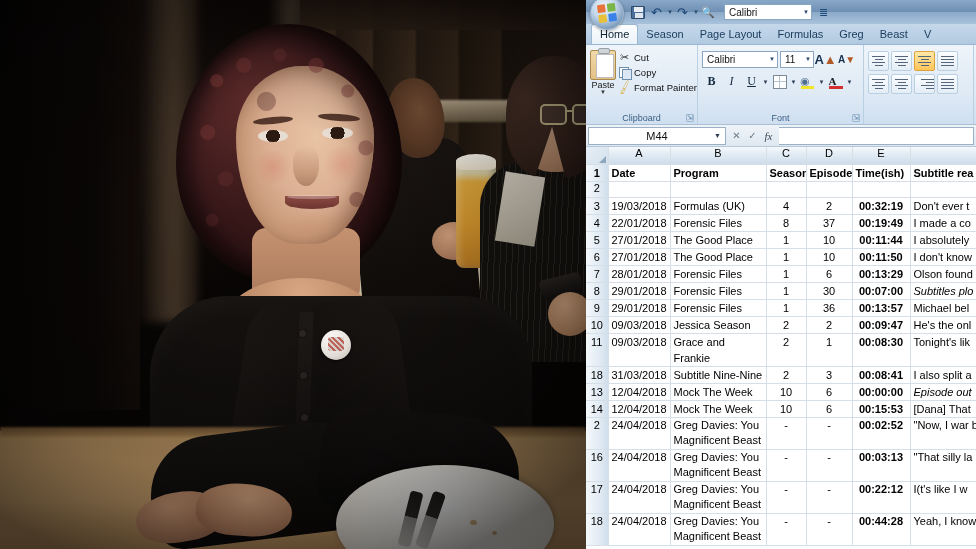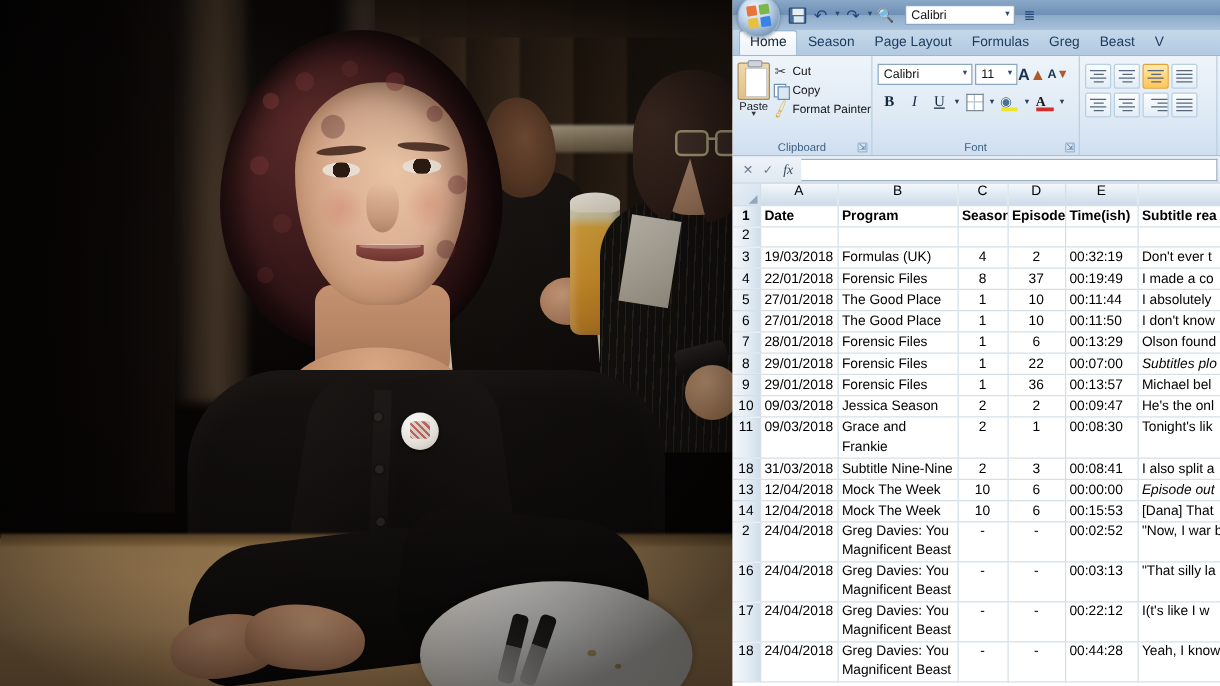--- a/index.html
+++ b/index.html
@@ -559,21 +559,21 @@
     width: 22px;
     background: linear-gradient(90deg,#f4f8fb 0%, #e2ebf3 60%, #cfdeeb 100%);
     border-right:1px solid #9cb3c7; border-bottom:1px solid #c3d2e0;
     text-align:center; font-size:10.5px; color:#2a3d52; font-weight:normal;
     vertical-align: middle;
   }
   .c-date  { width: 62px; }
   .c-prog  { width: 96px; white-space: normal !important; line-height: 13px; }
   .c-seas  { width: 40px; text-align:center; }
   .c-epis  { width: 46px; text-align:center; }
-  .c-time  { width: 58px; text-align:left; padding-right:4px; }
+  .c-time  { width: 58px; text-align:center; padding-right:4px;font-weight:bold; }
   .c-sub   { width: 110px; }
   tr.hdr td { font-weight: bold; }
   tr.hdr td.c-seas, tr.hdr td.c-epis, tr.hdr td.c-time, tr.hdr td.c-sub { text-align:left; }
   tr.r-std td { height: 16px; line-height: 16px; }
   tr.r-tall td { height: 32px; line-height: 15px; }
   tr.r-blank td { height: 16px; }
   td.it { font-style: italic; }
   tr.r-tall td.c-date, tr.r-tall td.c-seas, tr.r-tall td.c-epis,
   tr.r-tall td.c-time, tr.r-tall td.c-sub { line-height: 15px; }
 </style>
@@ -824,20 +824,24 @@
               <i></i>
               <i></i>
               <i></i>
               <i></i>
             </div>
         </div>
       </div>
     </div>
 
     <div class="fbar">
+      <div class="namebox">
+        <span>M44</span>
+        <span class="dd">▼</span>
+      </div>
       <div class="fbar-btns">
         <div class="fbb">✕</div>
         <div class="fbb">✓</div>
         <div class="fbb fx">fx</div>
       </div>
       <div class="fbar-input"></div>
     </div>
 
     <div class="grid-wrap">
       <table class="sheet">
@@ -920,21 +924,21 @@
           <td class="c-epis">6</td>
           <td class="c-time">00:13:29</td>
           <td class="c-sub">Olson found</td>
         </tr>
 
         <tr class="r-std">
           <td class="rowhead">8</td>
           <td class="c-date">29/01/2018</td>
           <td class="c-prog">Forensic Files</td>
           <td class="c-seas">1</td>
-          <td class="c-epis">22</td>
+          <td class="c-epis">30</td>
           <td class="c-time">00:07:00</td>
           <td class="c-sub it">Subtitles plo</td>
         </tr>
 
         <tr class="r-std">
           <td class="rowhead">9</td>
           <td class="c-date">29/01/2018</td>
           <td class="c-prog">Forensic Files</td>
           <td class="c-seas">1</td>
           <td class="c-epis">36</td>

